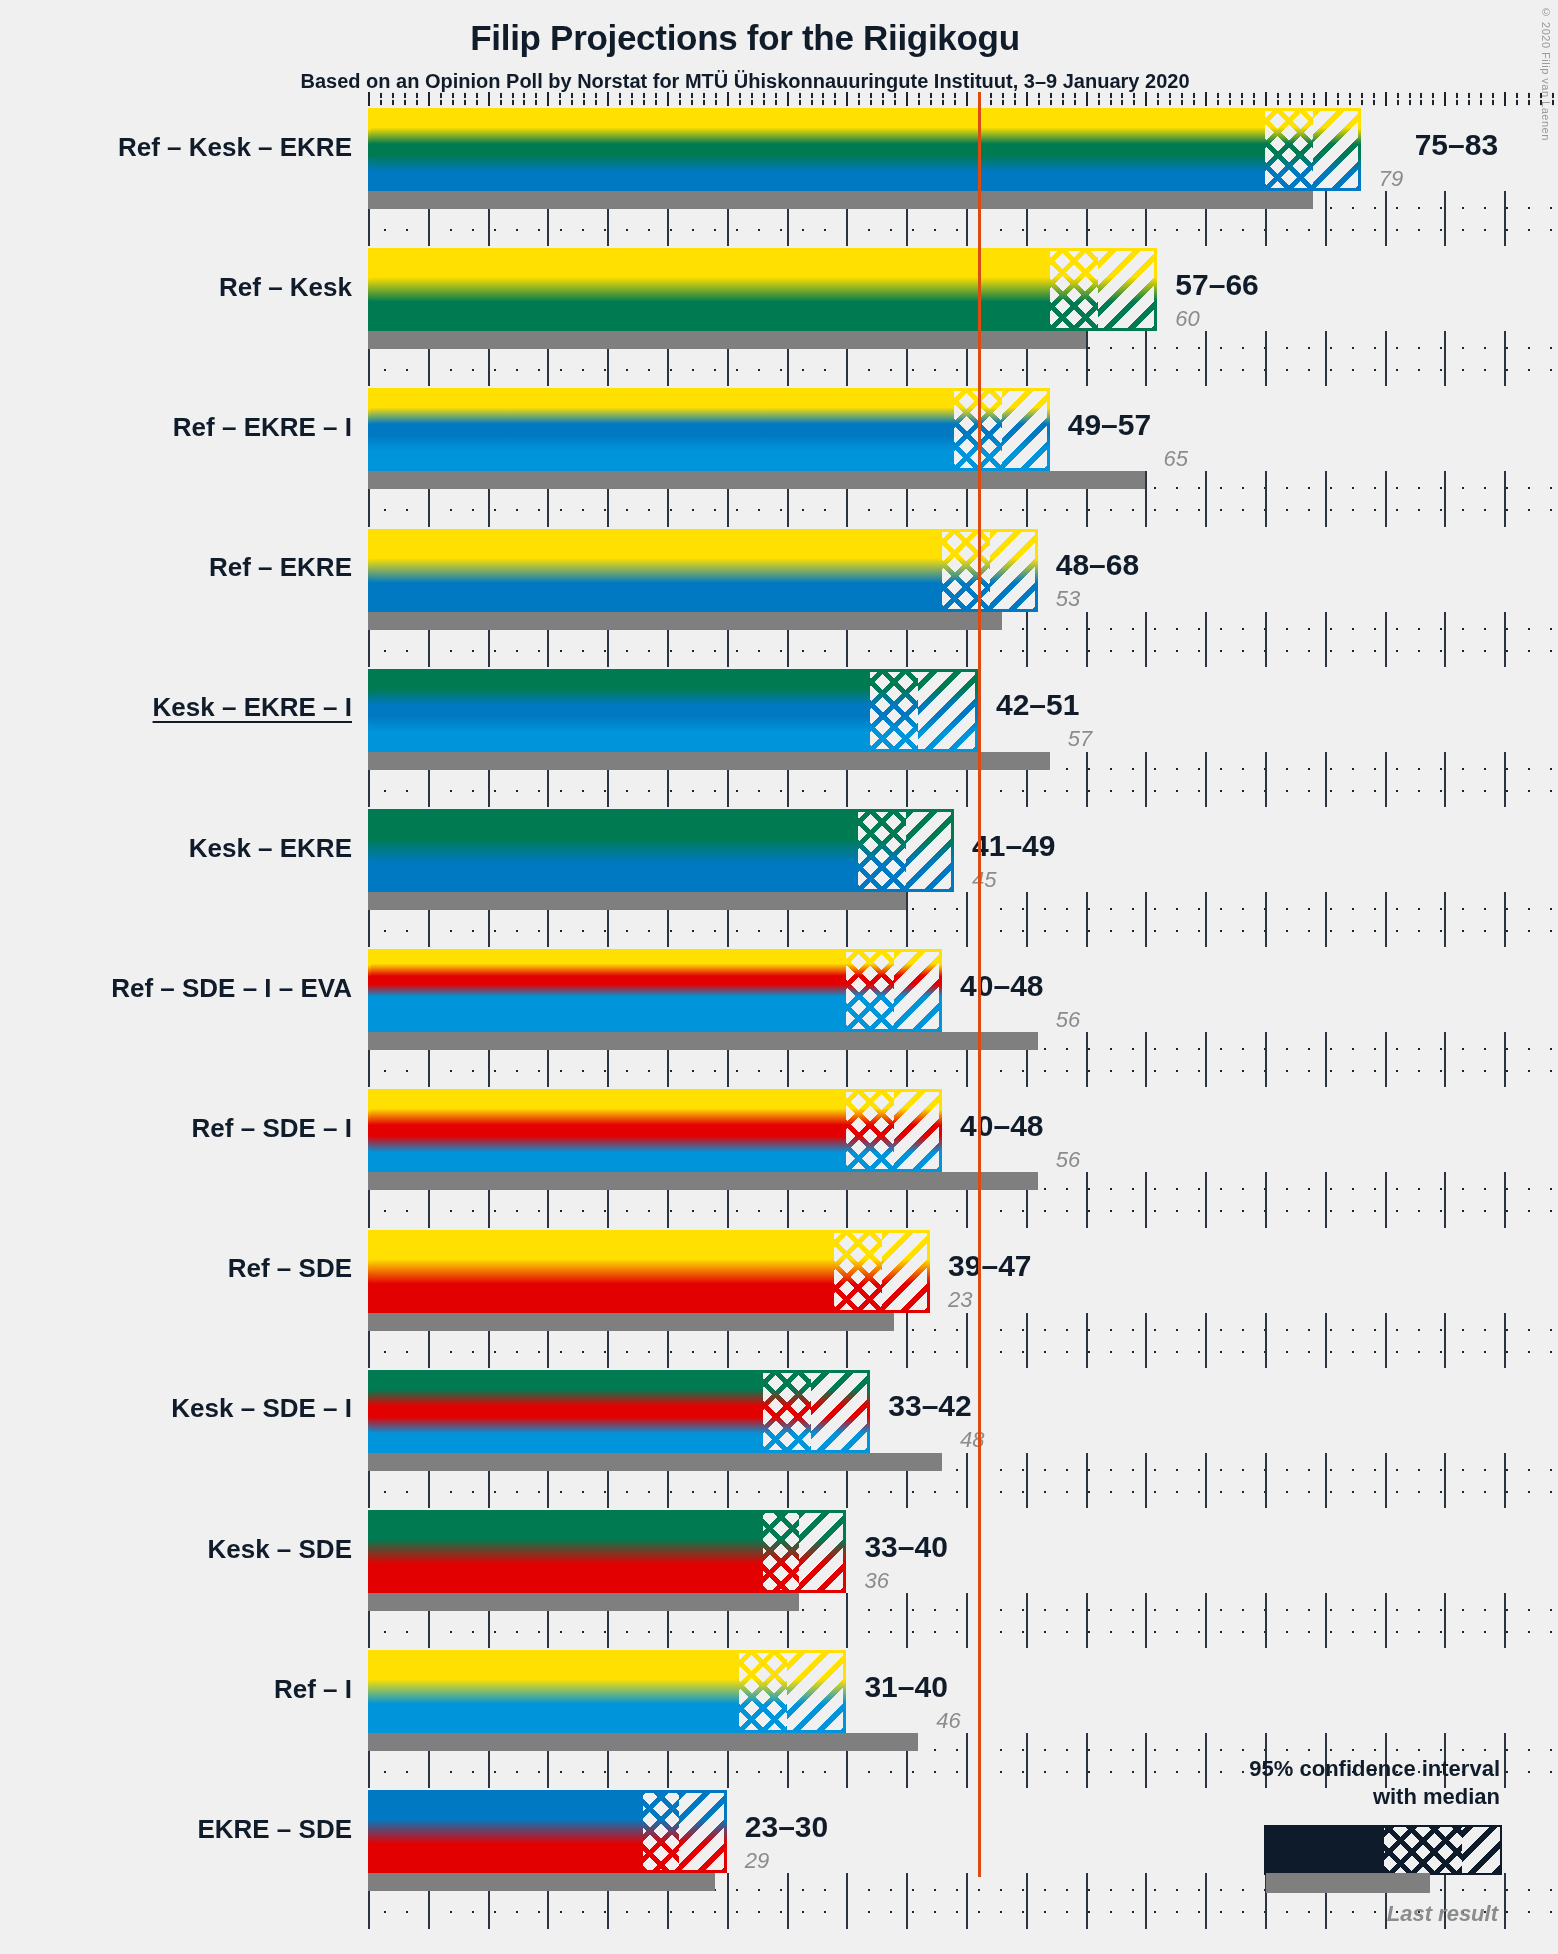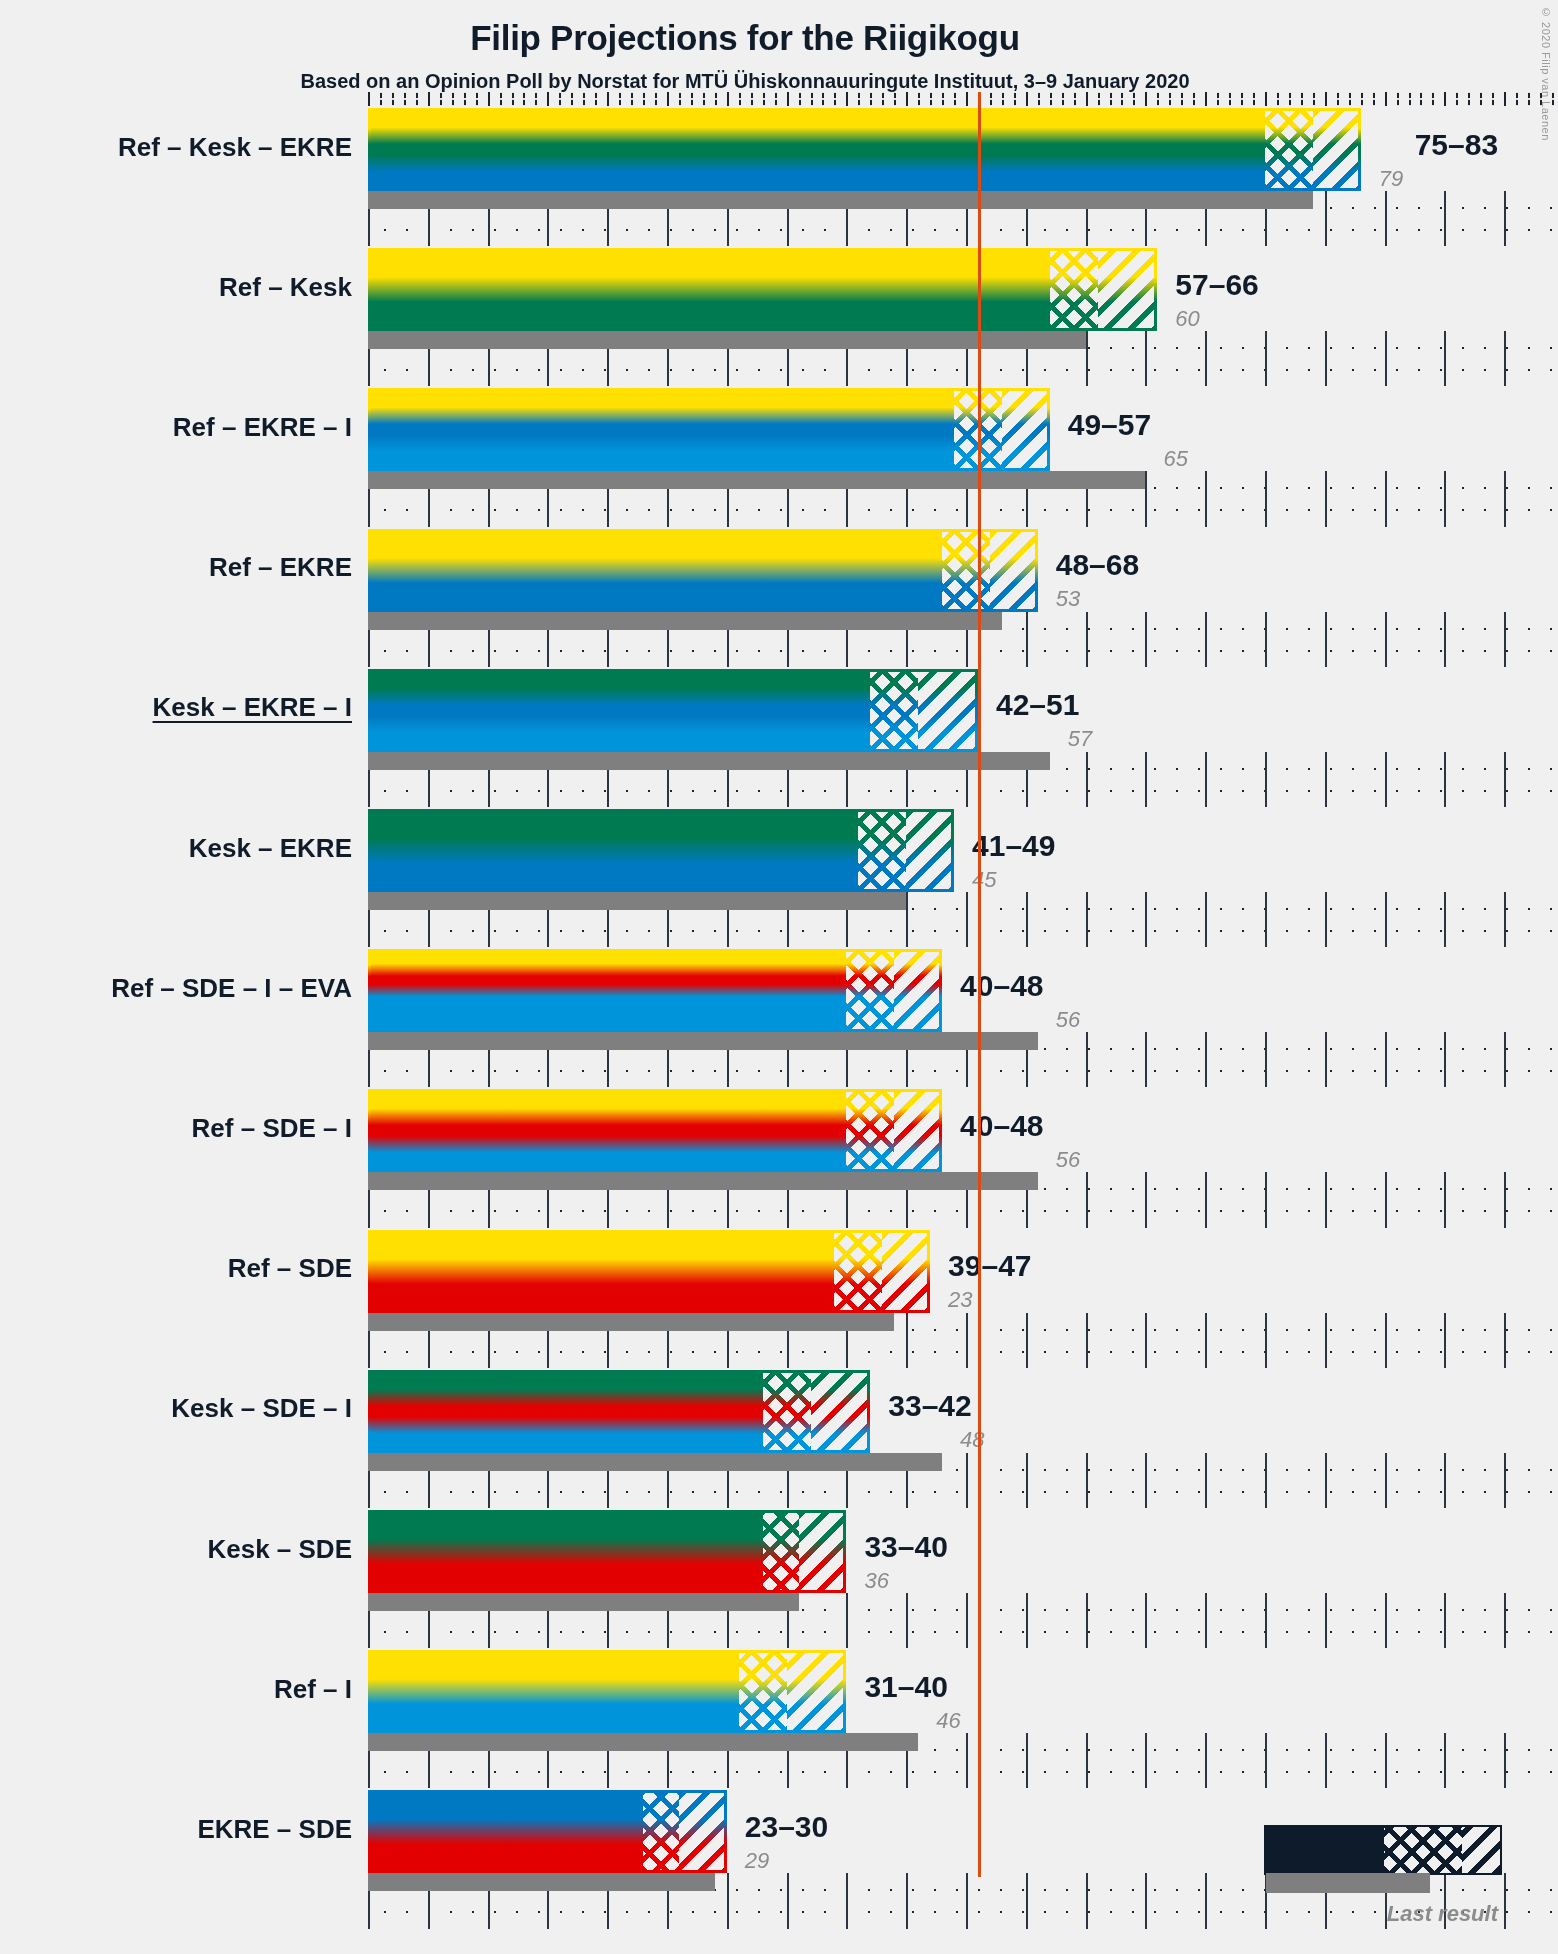--- a/index.html
+++ b/index.html
@@ -673,20 +673,24 @@
         <div style="position: absolute; left: 0px; top: 0px; width: 358.8px; height: 83px; box-sizing: border-box; border-width: 3px; border-style: solid; border-color: transparent; border-image: linear-gradient(rgb(0, 121, 194) 15%, rgb(0, 121, 194) 35%, rgb(227, 0, 0) 65%, rgb(227, 0, 0) 85%) 1 / 1 / 0 stretch;"></div>
       </div>
       <div class="rowlabel" style="top: 1813.9px;">EKRE – SDE</div>
       <div class="valrange" style="left: 744.8px; top: 1809.9px;">23–30</div>
       <div class="valprev" style="left: 744.8px; top: 1847.9px;">29</div>
     </div>
     <div class="majority" style="left: 977.96px; top: 92px; height: 1785.4px; background: rgb(221, 75, 17);"></div>
   </div>
 
 <div class="legend" style="left:1180px;top:1755px;width:320px;height:190px;">
+  <div class="lgtext" style="top:0;">
+    <span>95% confidence interval</span><br>
+    <span>with median</span>
+  </div>
   <div class="lgbar" style="left:84px;top:70px;width:234px;">
       <div style="position: absolute; left: 118px; top: 0px; bottom: 0px; width: 116px; background: rgb(240, 240, 240);"></div>
     <div class="lgcross" style="left: 118px; width: 78px; background: rgb(13, 27, 42); mask-image: repeating-linear-gradient(45deg, rgb(0, 0, 0) 0px, rgb(0, 0, 0) 5px, transparent 5px, transparent 16px), repeating-linear-gradient(-45deg, rgb(0, 0, 0) 0px, rgb(0, 0, 0) 5px, transparent 5px, transparent 16px);"></div>
     <div class="lgdiag" style="left: 196px; width: 38px; background: rgb(13, 27, 42); mask-image: repeating-linear-gradient(-45deg, rgb(0, 0, 0) 0px, rgb(0, 0, 0) 6px, transparent 6px, transparent 17px);"></div>
   </div>
   <div class="lggray" style="left:86px;top:118px;width:164px;"></div>
   <div class="lglast" style="left:0;top:146px;width:318px;">Last result</div>
 </div>
 
 </body></html>

